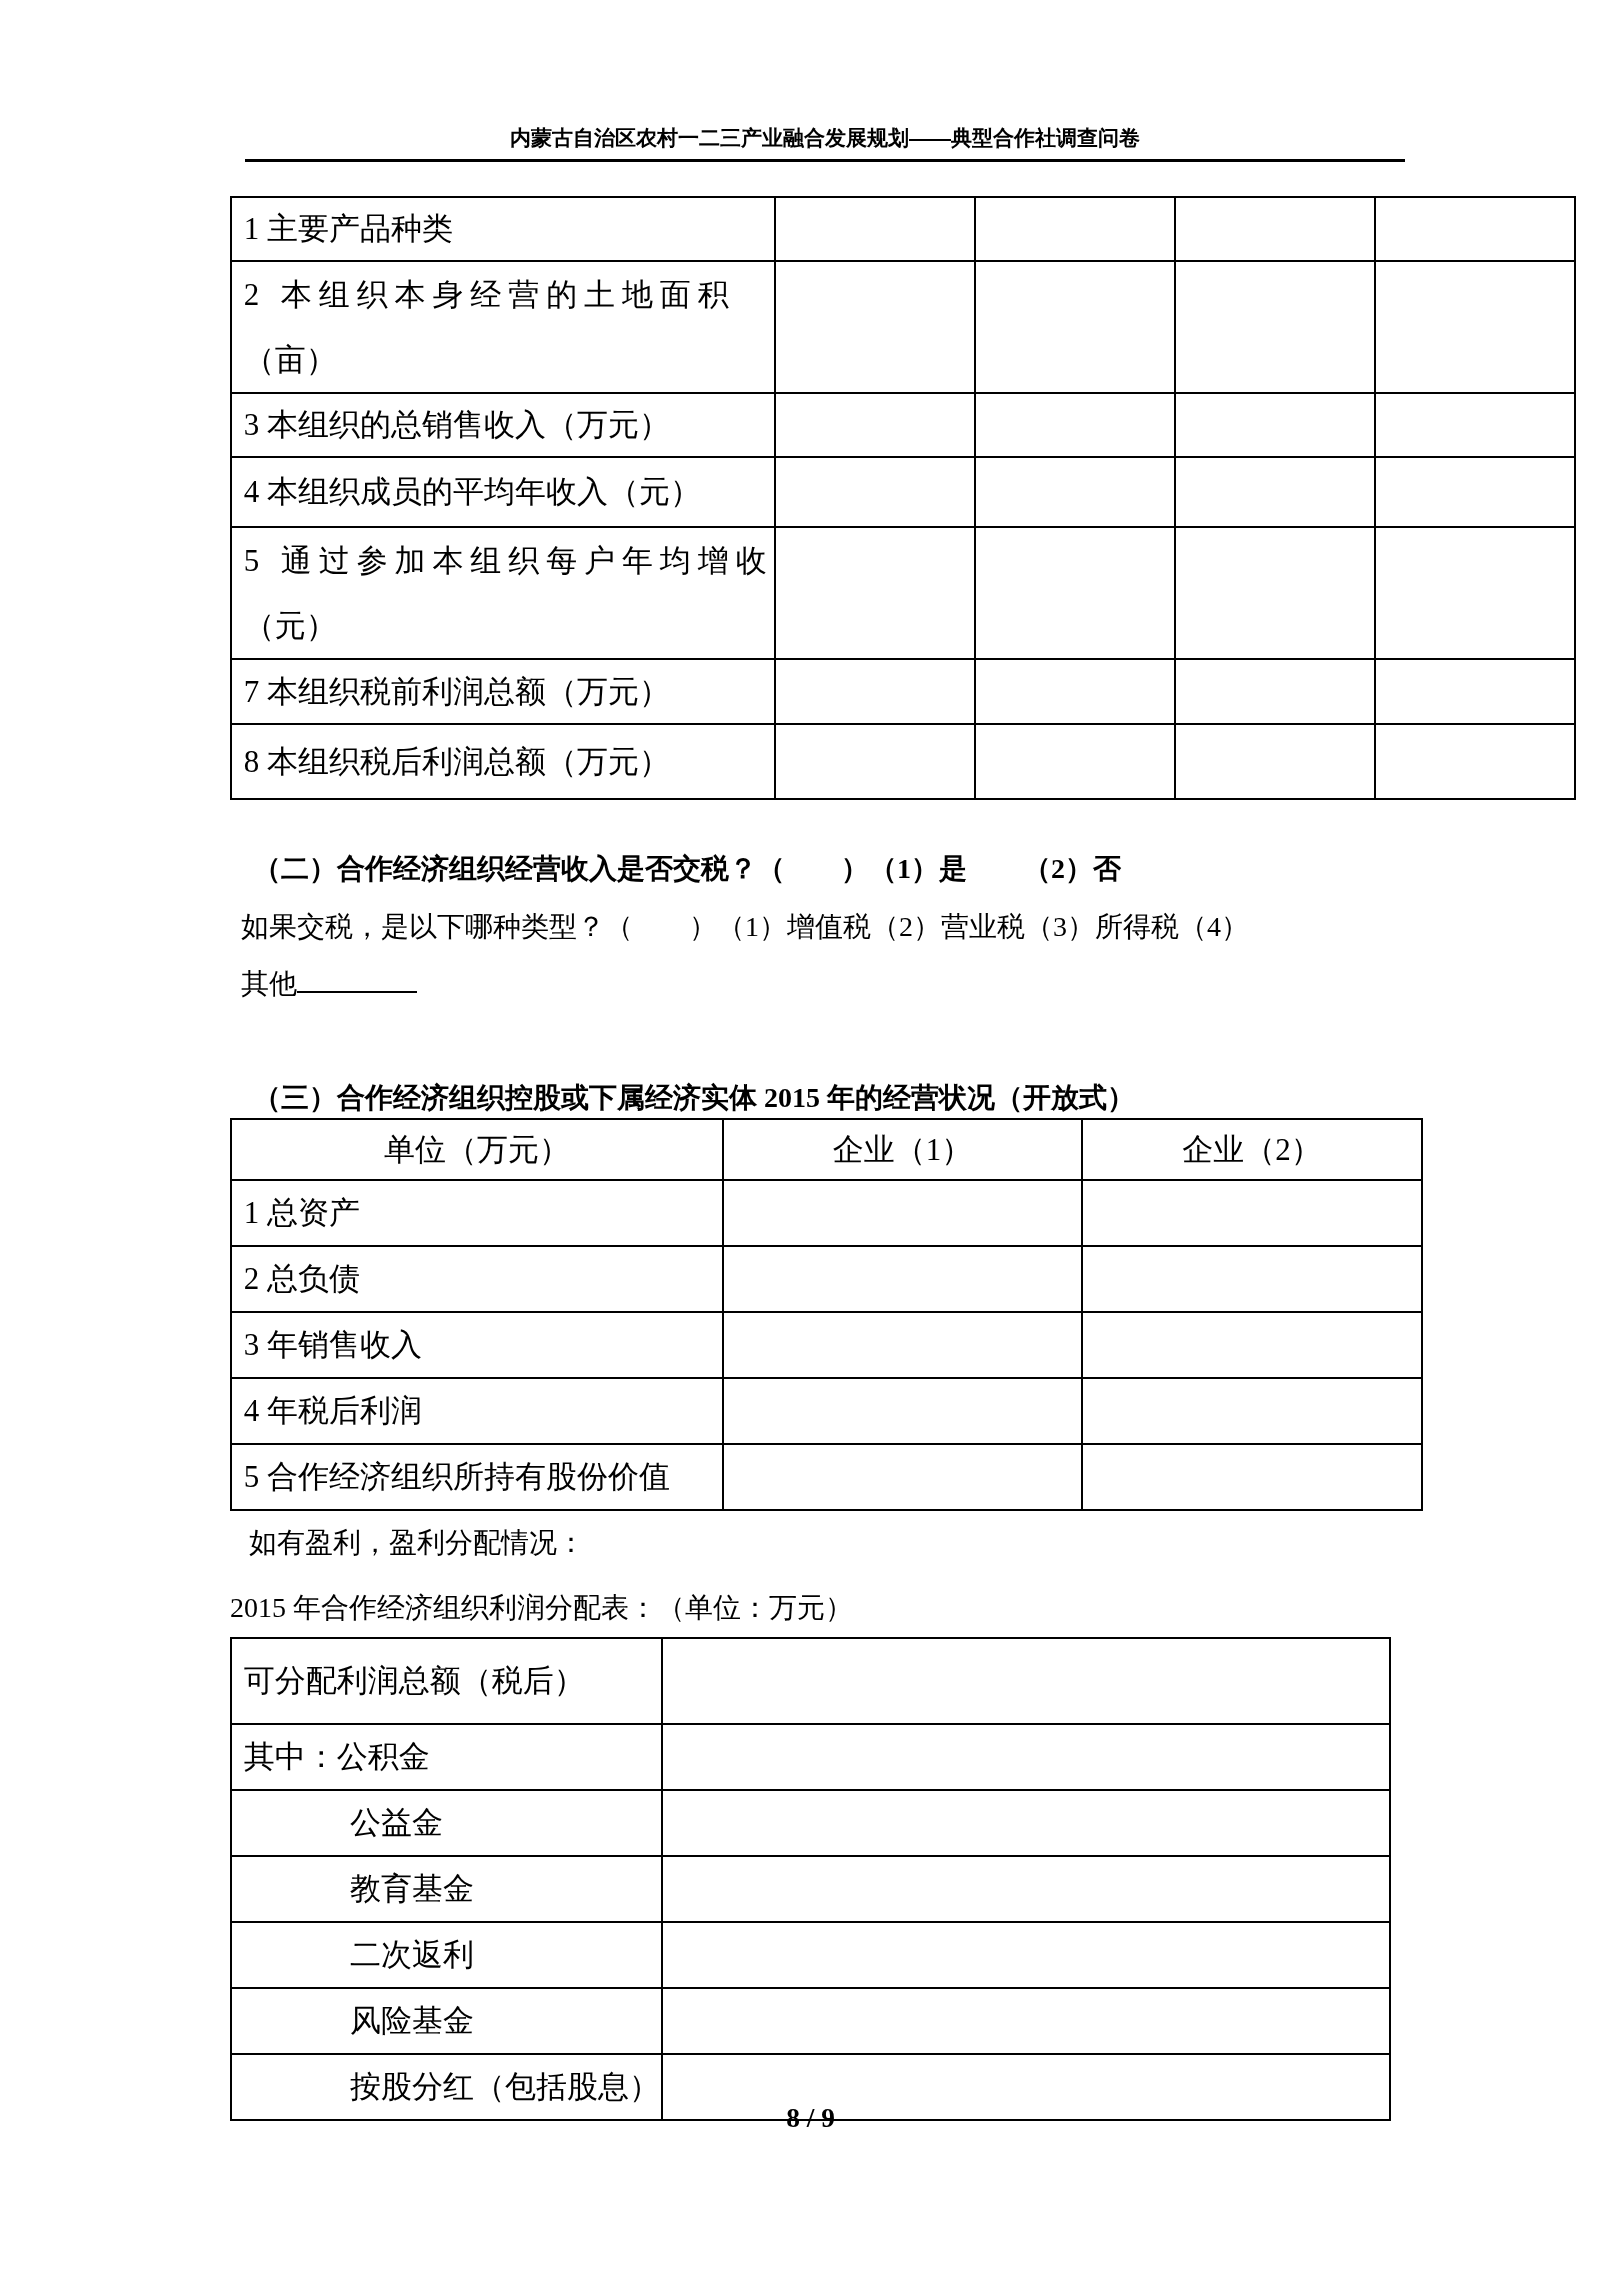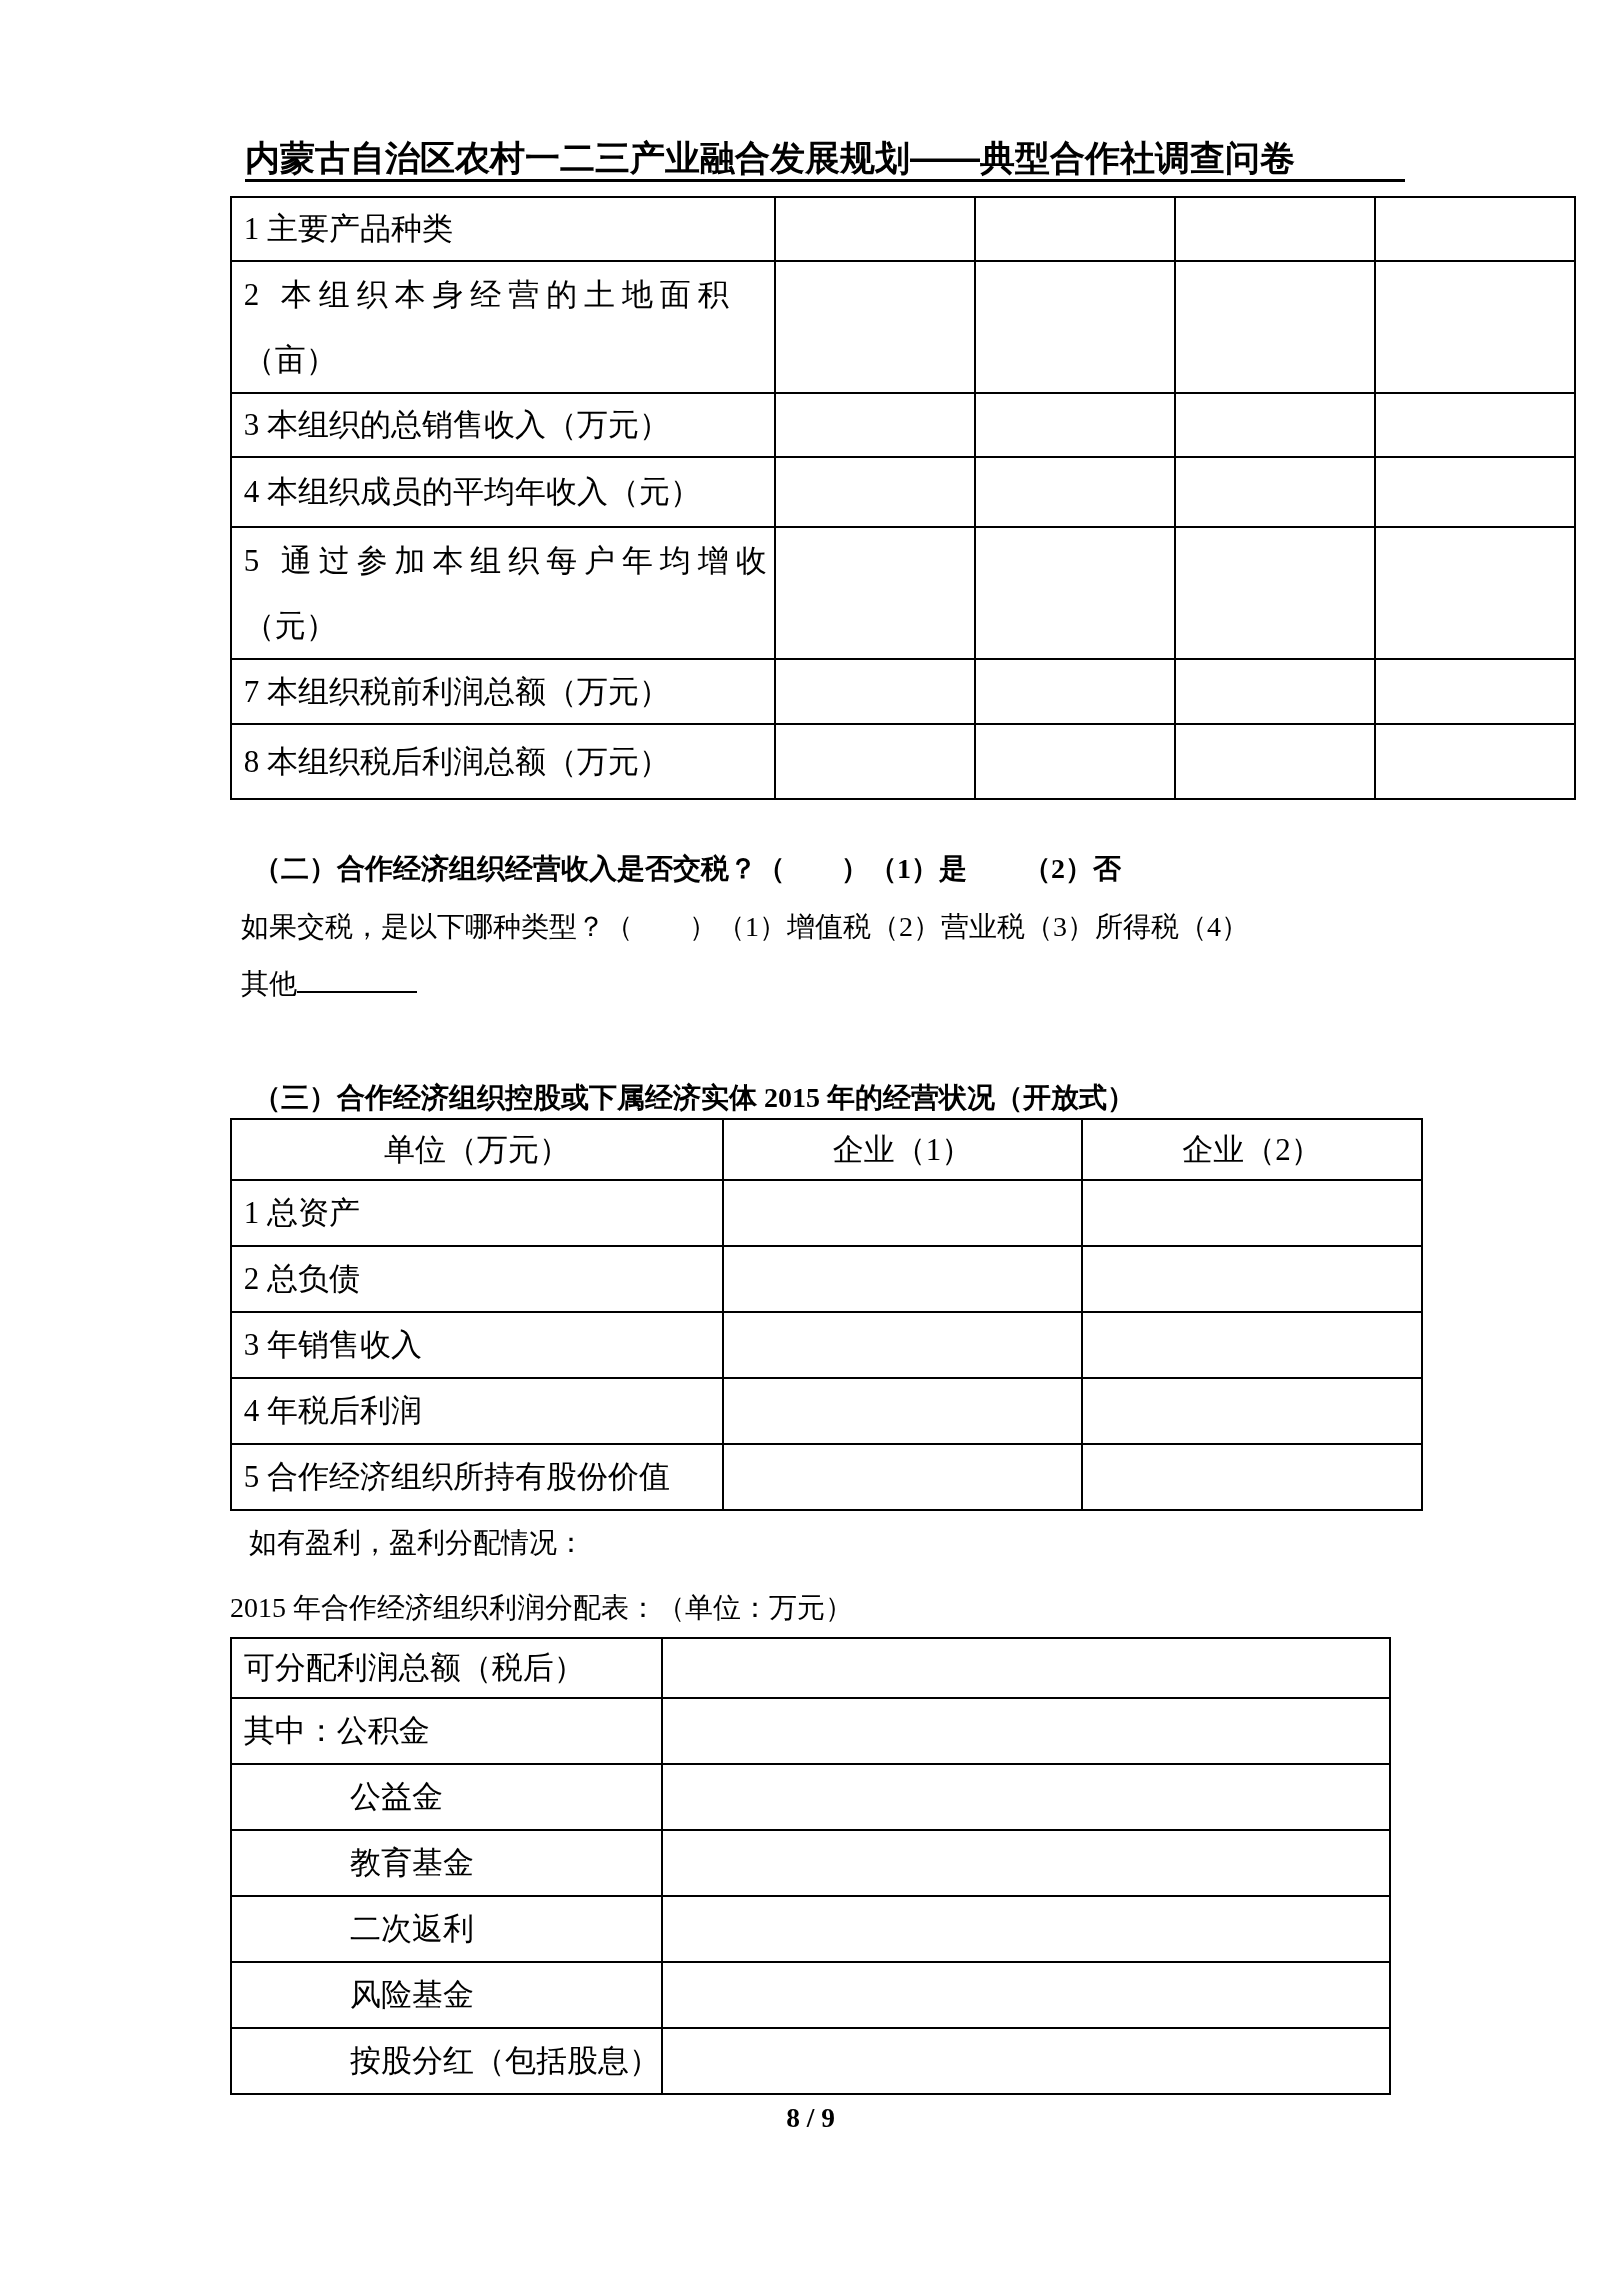--- a/index.html
+++ b/index.html
@@ -6,25 +6,24 @@
   body{
     width:1621px;height:2293px;position:relative;background:#ffffff;
     font-family:"Liberation Serif","DejaVu Serif",serif;color:#000;
     overflow:hidden;
   }
   .abs{position:absolute;}
 
   
   .doc-header{
     left:245px;top:118px;width:1160px;
-    text-align:left;font-weight:bold;font-size:35px;line-height:39px;
+    text-align:center;font-weight:bold;font-size:21px;line-height:39px;
     font-family:"Liberation Sans","DejaVu Sans",sans-serif;
     border-bottom:3.9px solid #000;padding-bottom:2px;
     white-space:nowrap;
-    margin-top:20px;
   }
 
   
   table{border-collapse:collapse;table-layout:fixed;}
   td{border:2px solid #000;padding:0;vertical-align:middle;font-size:31px;overflow:hidden;}
   td.label{padding-left:11.8px;white-space:nowrap;}
   td.label .line{line-height:65px;white-space:nowrap;}
   .spread{letter-spacing:6.9px;}
   td.th{text-align:center;white-space:nowrap;}
   td.indent{padding-left:118px;}
@@ -172,21 +171,21 @@
 
   <div class="abs para note1">如有盈利，盈利分配情况：</div>
   <div class="abs para note2">2015 年合作经济组织利润分配表：（单位：万元）</div>
 
   <table class="abs t3">
     <colgroup>
         <col style="width:431px">
         <col style="width:728px">
       </colgroup>
     <tbody>
-        <tr style="height:60px">
+        <tr style="height:86px">
       <td class="label">可分配利润总额（税后）</td>
       <td></td>
     </tr>
     <tr style="height:66px">
       <td class="label">其中：公积金</td>
       <td></td>
     </tr>
     <tr style="height:66px">
       <td class="label indent">公益金</td>
       <td></td>

